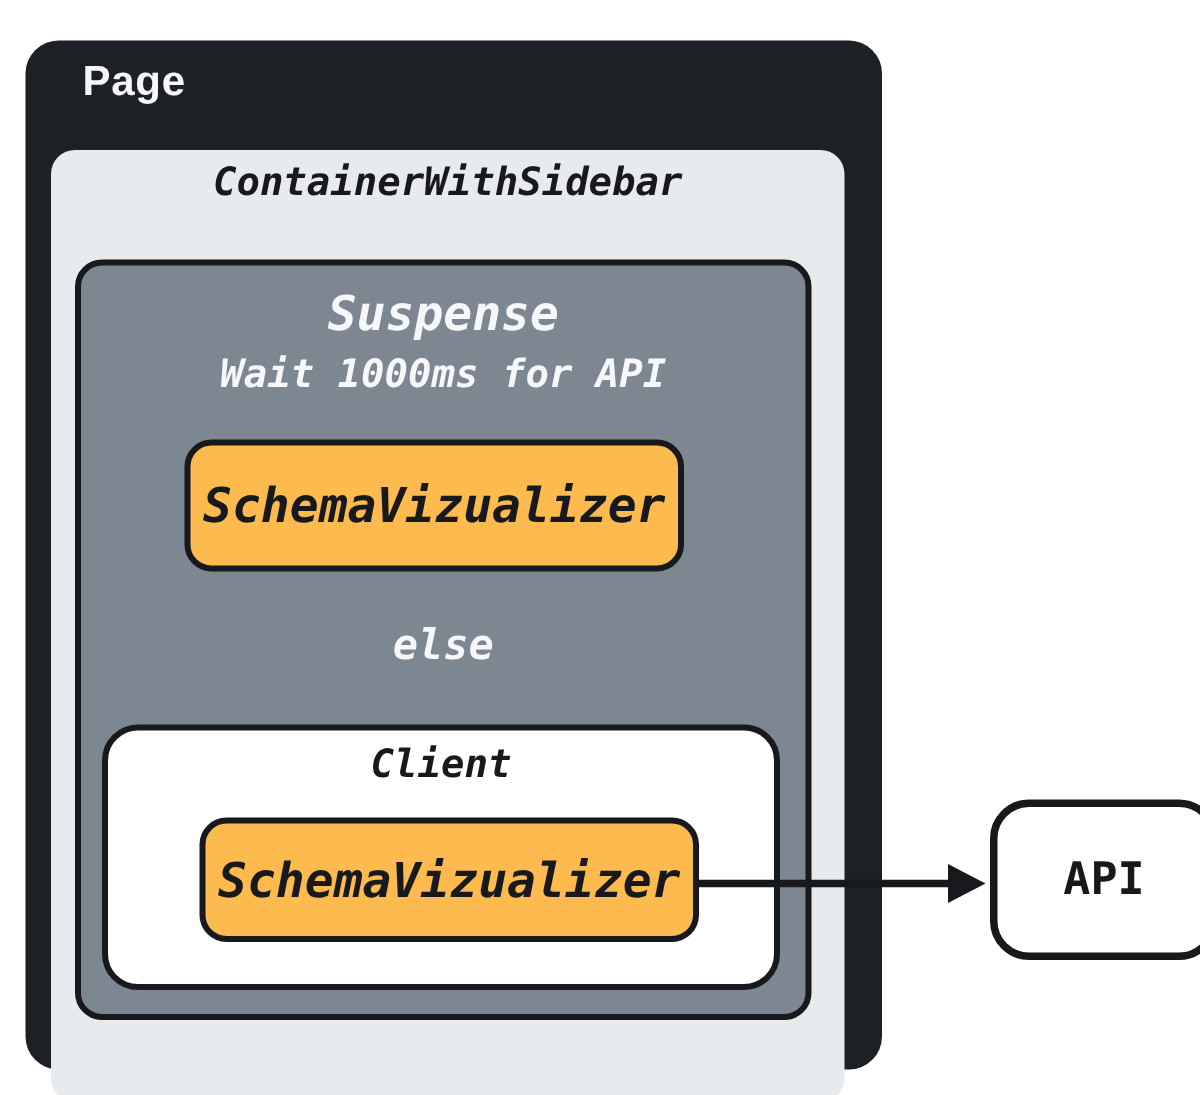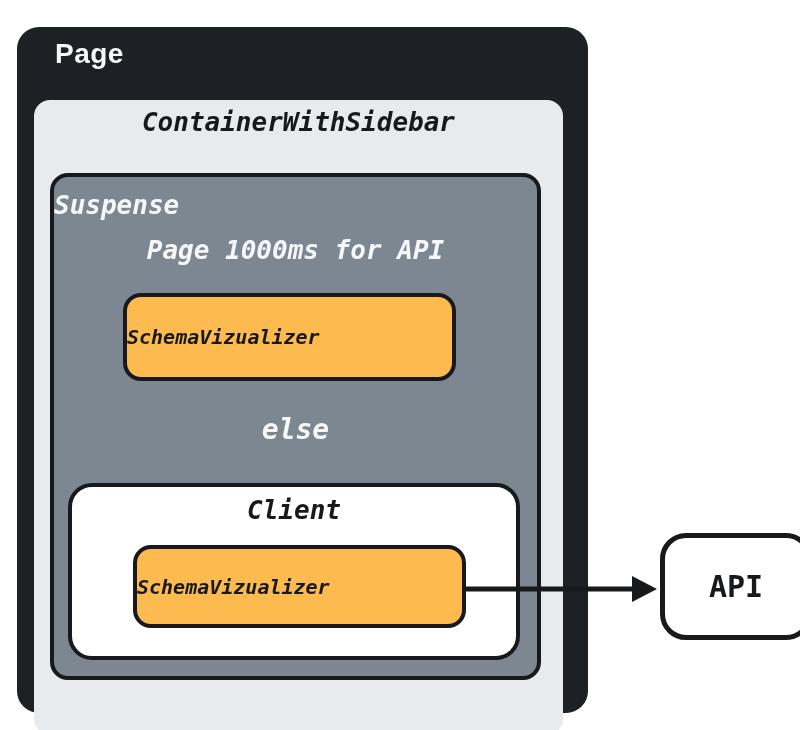--- a/index.html
+++ b/index.html
@@ -42,33 +42,33 @@
     position:absolute;left:0;top:7px;width:100%;text-align:center;
     font-weight:bold;font-size:26px;color:var(--text-dark);
   }
 
   .suspense-box{
     left:16px;top:73px;width:491px;height:507px;
     background:var(--suspense-bg);
     border:4px solid var(--border);border-radius:18px;
   }
   .suspense-label{
-    position:absolute;left:0;top:13px;width:100%;text-align:left;
-    font-weight:bold;font-size:26px;color:var(--text-light);
+    position:absolute;left:0;top:13px;width:100%;text-align:center;
+    font-weight:bold;font-size:32px;color:var(--text-light);
   }
   .suspense-note{
     position:absolute;left:0;top:58px;width:100%;text-align:center;
     font-weight:bold;font-size:26px;color:var(--text-light);
   }
 
   .highlight-box{
     background:var(--highlight-bg);
     border:4px solid var(--border);border-radius:18px;
-    display:flex;align-items:center;
-    font-weight:bold;font-size:20px;color:var(--text-dark);
+    display:flex;align-items:center;justify-content:center;
+    font-weight:bold;font-size:32px;color:var(--text-dark);
   }
   .highlight-suspense{left:69px;top:116px;width:333px;height:88px;}
   .highlight-client{left:61px;top:58px;width:333px;height:83px;}
 
   .else-label{
     position:absolute;left:0;top:236px;width:100%;text-align:center;
     font-weight:bold;font-size:28px;color:var(--text-light);
   }
 
   .client-box{
@@ -100,21 +100,21 @@
 <div class="canvas">
 
   <div class="box page-box">
     <div class="page-label">Page</div>
 
     <div class="box container-box">
       <div class="container-label">ContainerWithSidebar</div>
 
       <div class="box suspense-box">
         <div class="suspense-label">Suspense</div>
-        <div class="suspense-note">Page 1000ms for API</div>
+        <div class="suspense-note">Wait 1000ms for API</div>
 
         <div class="box highlight-box highlight-suspense">
           <span>SchemaVizualizer</span>
         </div>
 
         <div class="else-label">else</div>
 
         <div class="box client-box">
           <div class="client-label">Client</div>
 

